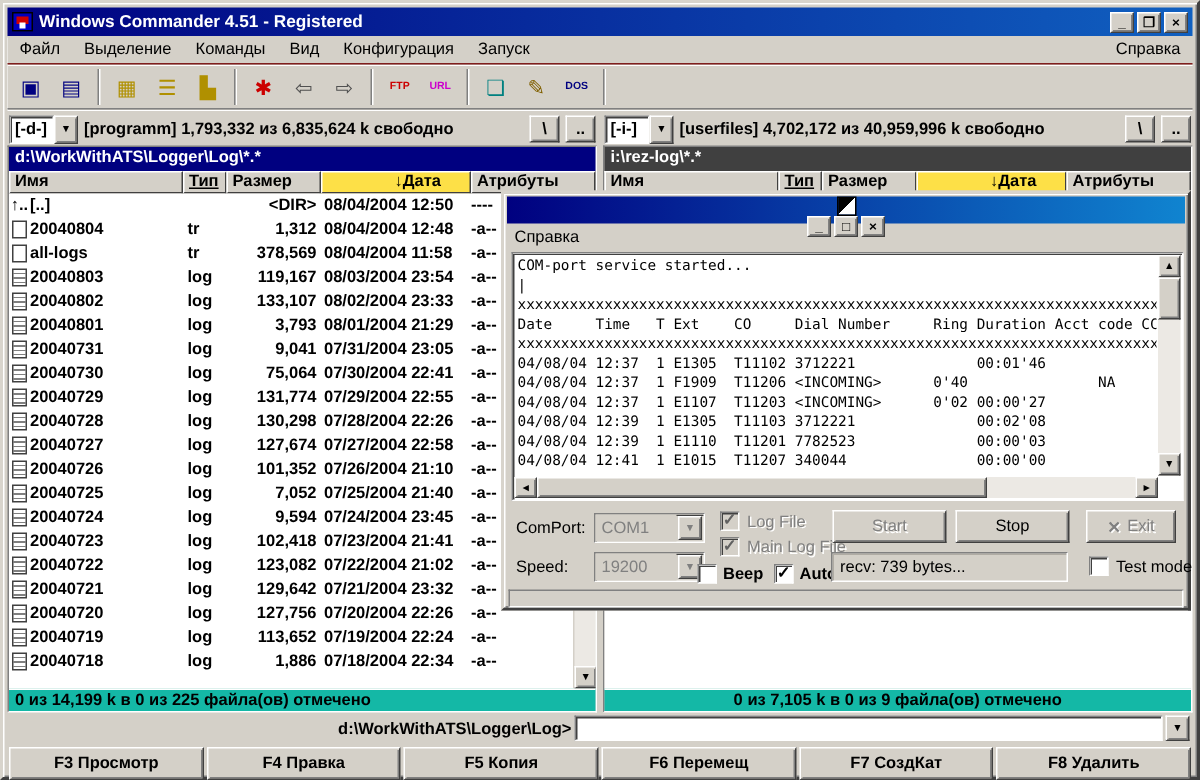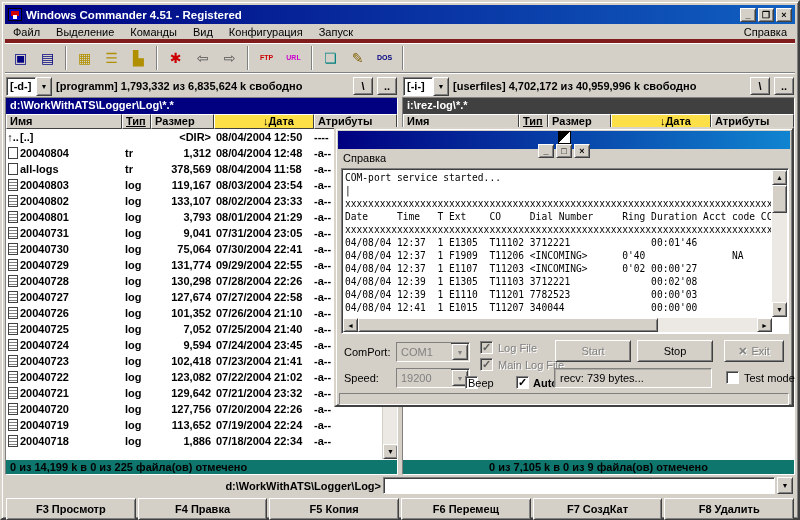--- a/index.html
+++ b/index.html
@@ -17,21 +17,21 @@
                 white-space:nowrap; overflow:hidden; }
   .app-icon { width:14px; height:13px; background:#0000c0; border:1px solid #000;
               position:relative; flex:none; }
   .app-icon::after { content:""; position:absolute; left:2px; top:2px; right:2px; height:5px; background:#d00000; }
   .app-icon::before { content:""; position:absolute; left:4px; bottom:1px; width:4px; height:4px; background:#fff; z-index:1; }
   .tb-btns { display:flex; gap:2px; }
   .tb-btn { width:16px; height:14px; font-size:9px; font-weight:bold; color:#000;
             display:flex; align-items:center; justify-content:center; cursor:default; }
   
   .menubar { height:19px; display:flex; align-items:center; font-size:11px;
-             border-bottom:4px solid #7f1d1d; box-shadow:0 1px 0 #fff; }
+             border-bottom:1px solid #7f1d1d; box-shadow:0 1px 0 #fff; }
   .menu-item { padding:0 8px; white-space:nowrap; }
   .menubar .flex { flex:1; }
   
   .toolbar { height:30px; display:flex; align-items:center; padding:0 2px;
              border-bottom:1px solid #808080; box-shadow:0 1px 0 #fff; }
   .tbtn { width:27px; height:26px; background:transparent; border:none; font-size:14px;
           display:flex; align-items:center; justify-content:center; cursor:default; }
   .tbtn.small { font-size:7px; font-weight:bold; letter-spacing:0; }
   .tsep { width:2px; height:24px; margin:0 4px; border-left:1px solid #808080; border-right:1px solid #fff; }
   
@@ -66,21 +66,21 @@
   .ic-page.lines { background:repeating-linear-gradient(#fff 0 2px,#808080 2px 3px); }
   .fname{ width:102px; overflow:hidden; } .ftype{ width:29px; padding-left:3px; }
   .fsize{ width:63px; text-align:right; padding-right:3px; } .fdate{ width:100px; padding-left:2px; }
   .fattr{ flex:1; overflow:hidden; }
   
   .vscroll { position:absolute; right:0; top:0; bottom:0; width:15px; background:#ece9e4; border-left:1px solid #d4d0c8; }
   .sbtn { width:15px; height:15px; font-size:7px; display:flex; align-items:center; justify-content:center; position:absolute; left:0; }
   .vscroll .up{ top:0; } .vscroll .dn{ bottom:0; }
   .vthumb { position:absolute; left:0; top:15px; width:15px; height:42px; }
   .statusline { height:15px; font-size:11px; font-weight:bold; padding:1px 4px;
-                border-top:1px solid #fff; background:#0f766e; white-space:nowrap; overflow:hidden; }
+                border-top:1px solid #fff; background:#14b8a6; white-space:nowrap; overflow:hidden; }
   
   .cmdline { height:21px; display:flex; align-items:center; padding:1px 2px; gap:2px; }
   .cmd-label { width:374px; text-align:right; font-size:11px; font-weight:bold; white-space:nowrap; }
   .cmd-input { flex:1; height:17px; background:#fff; border:1px solid; border-color:#808080 #fff #fff #808080;
                box-shadow:inset 1px 1px 0 #404040; font-size:11px; padding:0 3px; outline:none; }
   .cmd-dd { width:16px; height:17px; font-size:7px; display:flex; align-items:center; justify-content:center; }
   .fkeys { height:25px; display:flex; gap:2px; padding:2px 1px 1px; }
   .fkey { flex:1; font-size:11px; font-weight:bold; display:flex; align-items:center; justify-content:center; white-space:nowrap; }
   
   .dialog { position:absolute; left:332px; top:125px; width:460px; height:280px; z-index:10;
@@ -283,21 +283,21 @@
     <span class="fattr">-a--</span>
   </div>
 
   <div class="frow">
     <span class="fic">
                   <span class="ic-page lines"></span>
                 </span>
     <span class="fname">20040729</span>
     <span class="ftype">log</span>
     <span class="fsize">131,774</span>
-    <span class="fdate">09/29/2004 22:55</span>
+    <span class="fdate">07/29/2004 22:55</span>
     <span class="fattr">-a--</span>
   </div>
 
   <div class="frow">
     <span class="fic">
                   <span class="ic-page lines"></span>
                 </span>
     <span class="fname">20040728</span>
     <span class="ftype">log</span>
     <span class="fsize">130,298</span>
@@ -511,21 +511,21 @@
     <span class="dcombo" style="left:60px;top:239px;">
       <span class="cval">19200</span>
       <span class="dd raised">▼</span>
     </span>
 
     <span class="cb dis on" style="left:144px;top:212px;"></span>
     <span class="dlabel disabled-text" style="left:162px;top:213px;">Log File</span>
     <span class="cb dis on" style="left:144px;top:229px;"></span>
     <span class="dlabel disabled-text" style="left:162px;top:230px;">Main Log File</span>
     <span class="cb" style="left:129px;top:247px;"></span>
-    <span class="dlabel" style="left:132px;top:248px;font-weight:normal;">Beep</span>
+    <span class="dlabel" style="left:146px;top:248px;font-weight:bold;">Beep</span>
     <span class="cb on" style="left:180px;top:247px;"></span>
     <span class="dlabel" style="left:197px;top:248px;font-weight:bold;">AutoStart</span>
 
     <span class="dbtn raised disabled-text" style="left:219px;top:211px;width:76px;">Start</span>
     <span class="dbtn raised" style="left:301px;top:211px;width:76px;">Stop</span>
     <span class="dbtn raised disabled-text" style="left:388px;top:211px;width:60px;">
         <span class="exit-x">✕</span>
         <span>Exit</span>
       </span>
 

